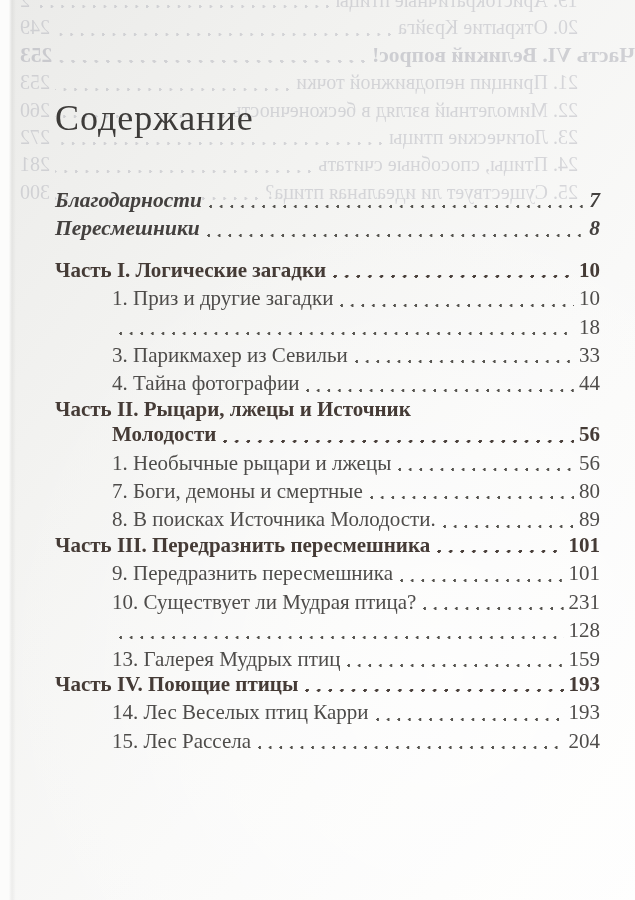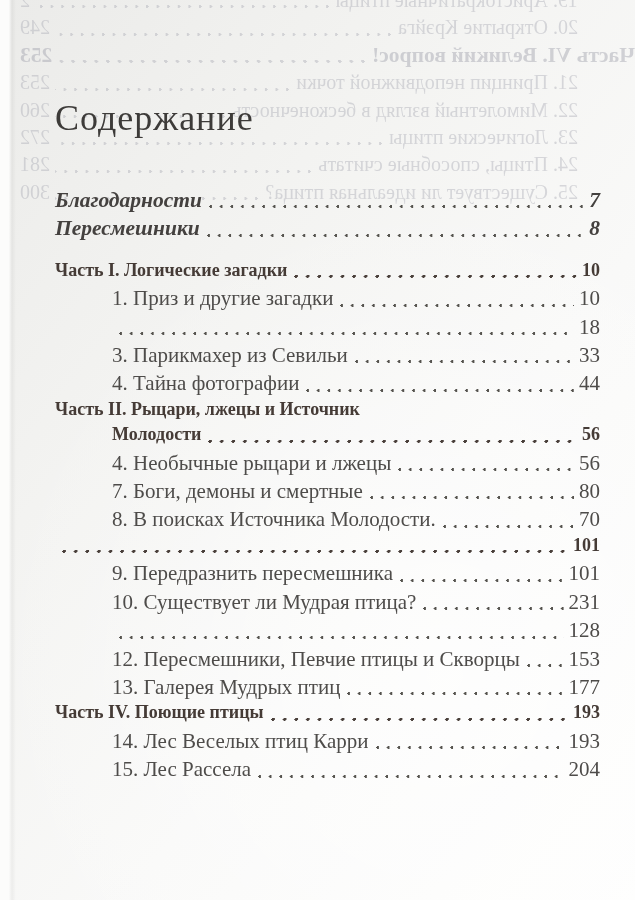--- a/index.html
+++ b/index.html
@@ -31,21 +31,21 @@
   .row .lbl{white-space:nowrap;}
   .row .dots{
     flex:1;height:7px;align-self:flex-end;margin:0 2px 4px 7px;
     background-image:radial-gradient(circle 1.35px at 1.6px 3.5px, currentColor 97%, transparent 100%);
     background-size:10.6px 7px;background-repeat:repeat-x;background-position:left bottom;
     color:#56544f;
   }
   .row .num{white-space:nowrap;margin-left:3px;}
   .row.indent{padding-left:57px;}
 
-  .row.part{font-weight:bold;color:var(--ink-heading);font-size:18px;margin-top:-3px;}
+  .row.part{font-weight:bold;color:var(--ink-heading);font-size:21px;margin-top:-3px;}
   .row.part .dots{
     background-image:radial-gradient(circle 1.7px at 2px 3.4px, currentColor 97%, transparent 100%);
     background-size:11.6px 7px;color:#4a403b;margin-bottom:4px;
   }
   .row.front{font-weight:bold;font-style:italic;font-size:21.5px;color:#44413f;}
   .row.front .dots{margin-right:0;}
 
   
   .content{position:absolute;left:55px;right:35px;top:97px;}
   .page-title{
@@ -158,61 +158,57 @@
         </div>
         <div class="row part nolead">
           <span class="lbl">Часть II. Рыцари, лжецы и Источник</span>
         </div>
         <div class="row part indent">
           <span class="lbl">Молодости</span>
           <span class="dots"></span>
           <span class="num">56</span>
         </div>
         <div class="row indent">
-          <span class="lbl">4. Необычные рыцари и лжецы</span>
+          <span class="lbl">1. Необычные рыцари и лжецы</span>
           <span class="dots"></span>
           <span class="num">56</span>
         </div>
         <div class="row indent">
           <span class="lbl">7. Боги, демоны и смертные</span>
           <span class="dots"></span>
           <span class="num">80</span>
         </div>
         <div class="row indent">
           <span class="lbl">8. В поисках Источника Молодости.</span>
           <span class="dots"></span>
-          <span class="num">70</span>
-        </div>
-        <div class="row part">
+          <span class="num">89</span>
+        </div>
+        <div class="row part">
+          <span class="lbl">Часть III. Передразнить пересмешника</span>
           <span class="dots"></span>
           <span class="num">101</span>
         </div>
         <div class="row indent">
           <span class="lbl">9. Передразнить пересмешника</span>
           <span class="dots"></span>
           <span class="num">101</span>
         </div>
         <div class="row indent">
           <span class="lbl">10. Существует ли Мудрая птица?</span>
           <span class="dots"></span>
           <span class="num">231</span>
         </div>
         <div class="row indent">
           <span class="dots"></span>
           <span class="num">128</span>
         </div>
         <div class="row indent">
-          <span class="lbl">12. Пересмешники, Певчие птицы и Скворцы</span>
-          <span class="dots"></span>
-          <span class="num">153</span>
-        </div>
-        <div class="row indent">
           <span class="lbl">13. Галерея Мудрых птиц</span>
           <span class="dots"></span>
-          <span class="num">177</span>
+          <span class="num">159</span>
         </div>
         <div class="row part">
           <span class="lbl">Часть IV. Поющие птицы</span>
           <span class="dots"></span>
           <span class="num">193</span>
         </div>
         <div class="row indent">
           <span class="lbl">14. Лес Веселых птиц Карри</span>
           <span class="dots"></span>
           <span class="num">193</span>

